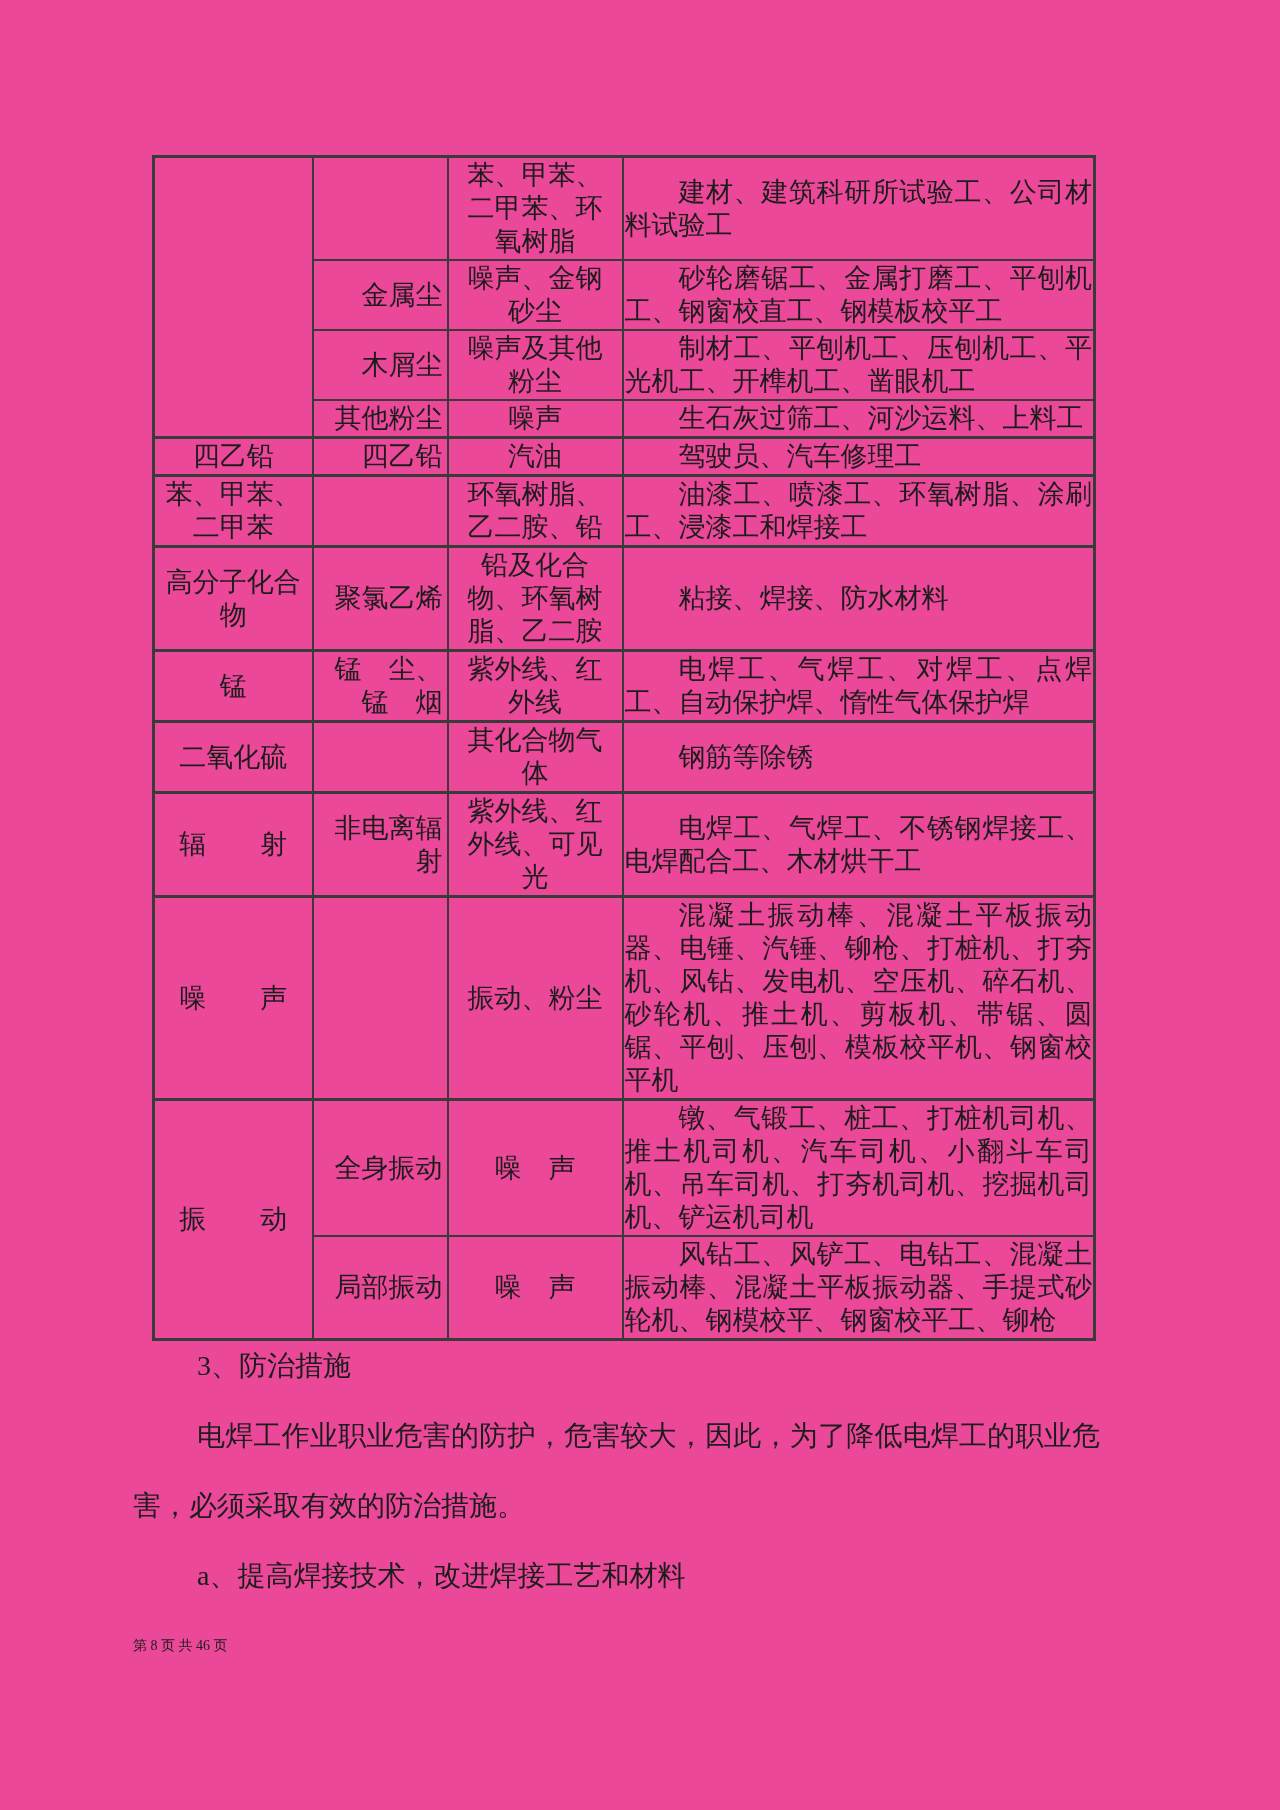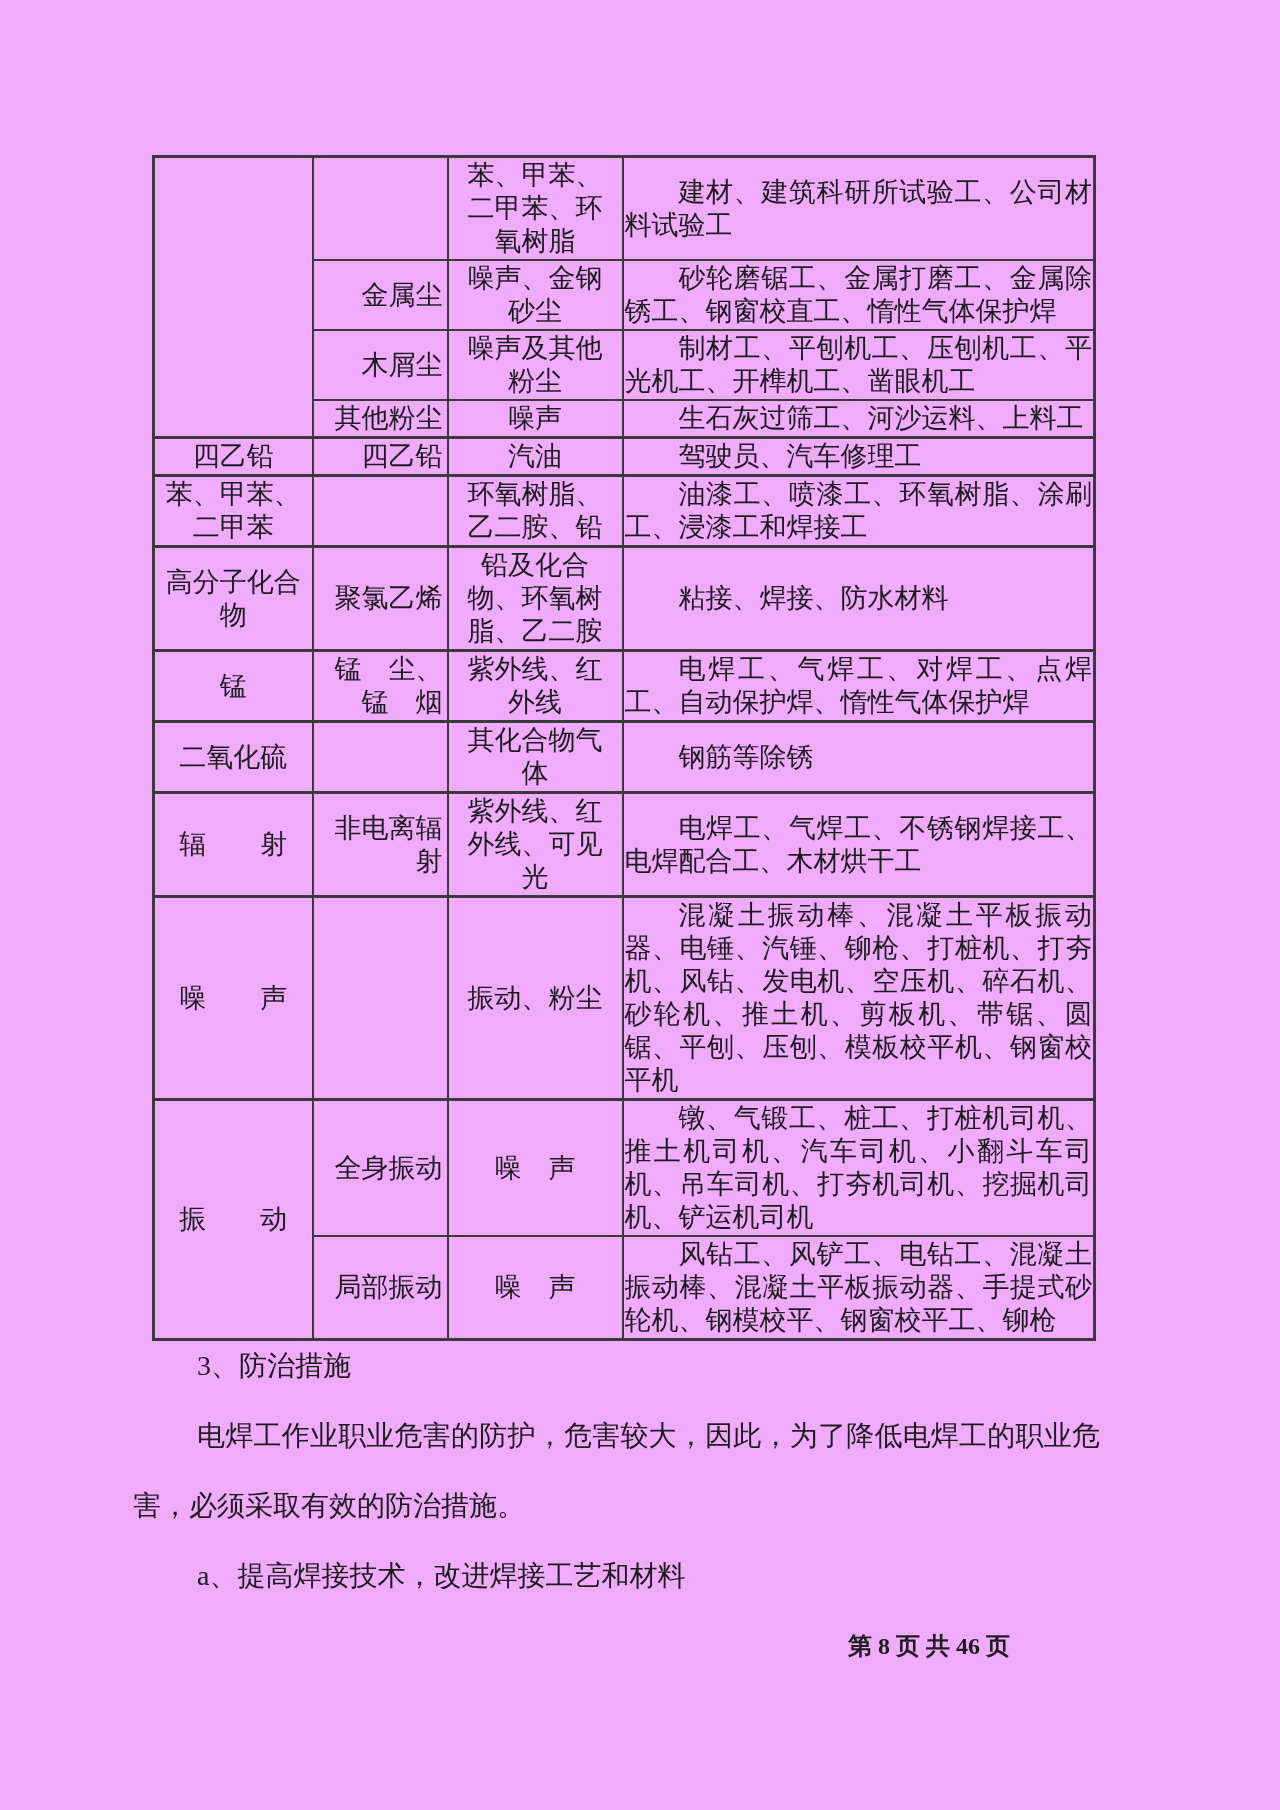--- a/index.html
+++ b/index.html
@@ -5,21 +5,21 @@
   html, body { margin: 0; padding: 0; }
   body {
     width: 1280px; height: 1810px;
     background: #ffffff;
     font-family: "Liberation Serif", "DejaVu Serif", serif;
     color: #1c1c1c;
   }
   .page {
     position: relative;
     width: 1280px; height: 1810px;
-    background: #f0abfc;
+    background: #ec4899;
     overflow: hidden;
   }
   table.hazards {
     position: absolute;
     left: 152px; top: 155px;
     width: 941px;
     border-collapse: collapse;
     table-layout: fixed;
     font-size: 27px;
     line-height: 33px;
@@ -46,24 +46,24 @@
   }
   .h-num   { padding-left: 64px; }
   .h-paren { padding-left: 76px; }
   .h-alpha { padding-left: 64px; }
   .para {
     margin: 0;
     text-indent: 64px;
     text-align: justify;
   }
   .page-footer {
-    text-align: right;
+    text-align: left;
     padding-right: 90px;
-    font-size: 24px;
-    font-weight: bold;
+    font-size: 14px;
+    font-weight: normal;
     line-height: 70px;
   }
 </style>
 </head>
 <body>
 
 <div class="page">
 
   <table class="hazards">
     <colgroup>
@@ -75,21 +75,21 @@
     <tbody>
       <tr>
         <td class="c1" rowspan="4"></td>
         <td class="c2"></td>
         <td class="c3">苯、甲苯、二甲苯、环氧树脂</td>
         <td class="c4">建材、建筑科研所试验工、公司材料试验工</td>
       </tr>
       <tr>
         <td class="c2">金属尘</td>
         <td class="c3">噪声、金钢砂尘</td>
-        <td class="c4">砂轮磨锯工、金属打磨工、金属除锈工、钢窗校直工、惰性气体保护焊</td>
+        <td class="c4">砂轮磨锯工、金属打磨工、平刨机工、钢窗校直工、钢模板校平工</td>
       </tr>
       <tr>
         <td class="c2">木屑尘</td>
         <td class="c3">噪声及其他粉尘</td>
         <td class="c4">制材工、平刨机工、压刨机工、平光机工、开榫机工、凿眼机工</td>
       </tr>
       <tr>
         <td class="c2">其他粉尘</td>
         <td class="c3">噪声</td>
         <td class="c4">生石灰过筛工、河沙运料、上料工</td>

